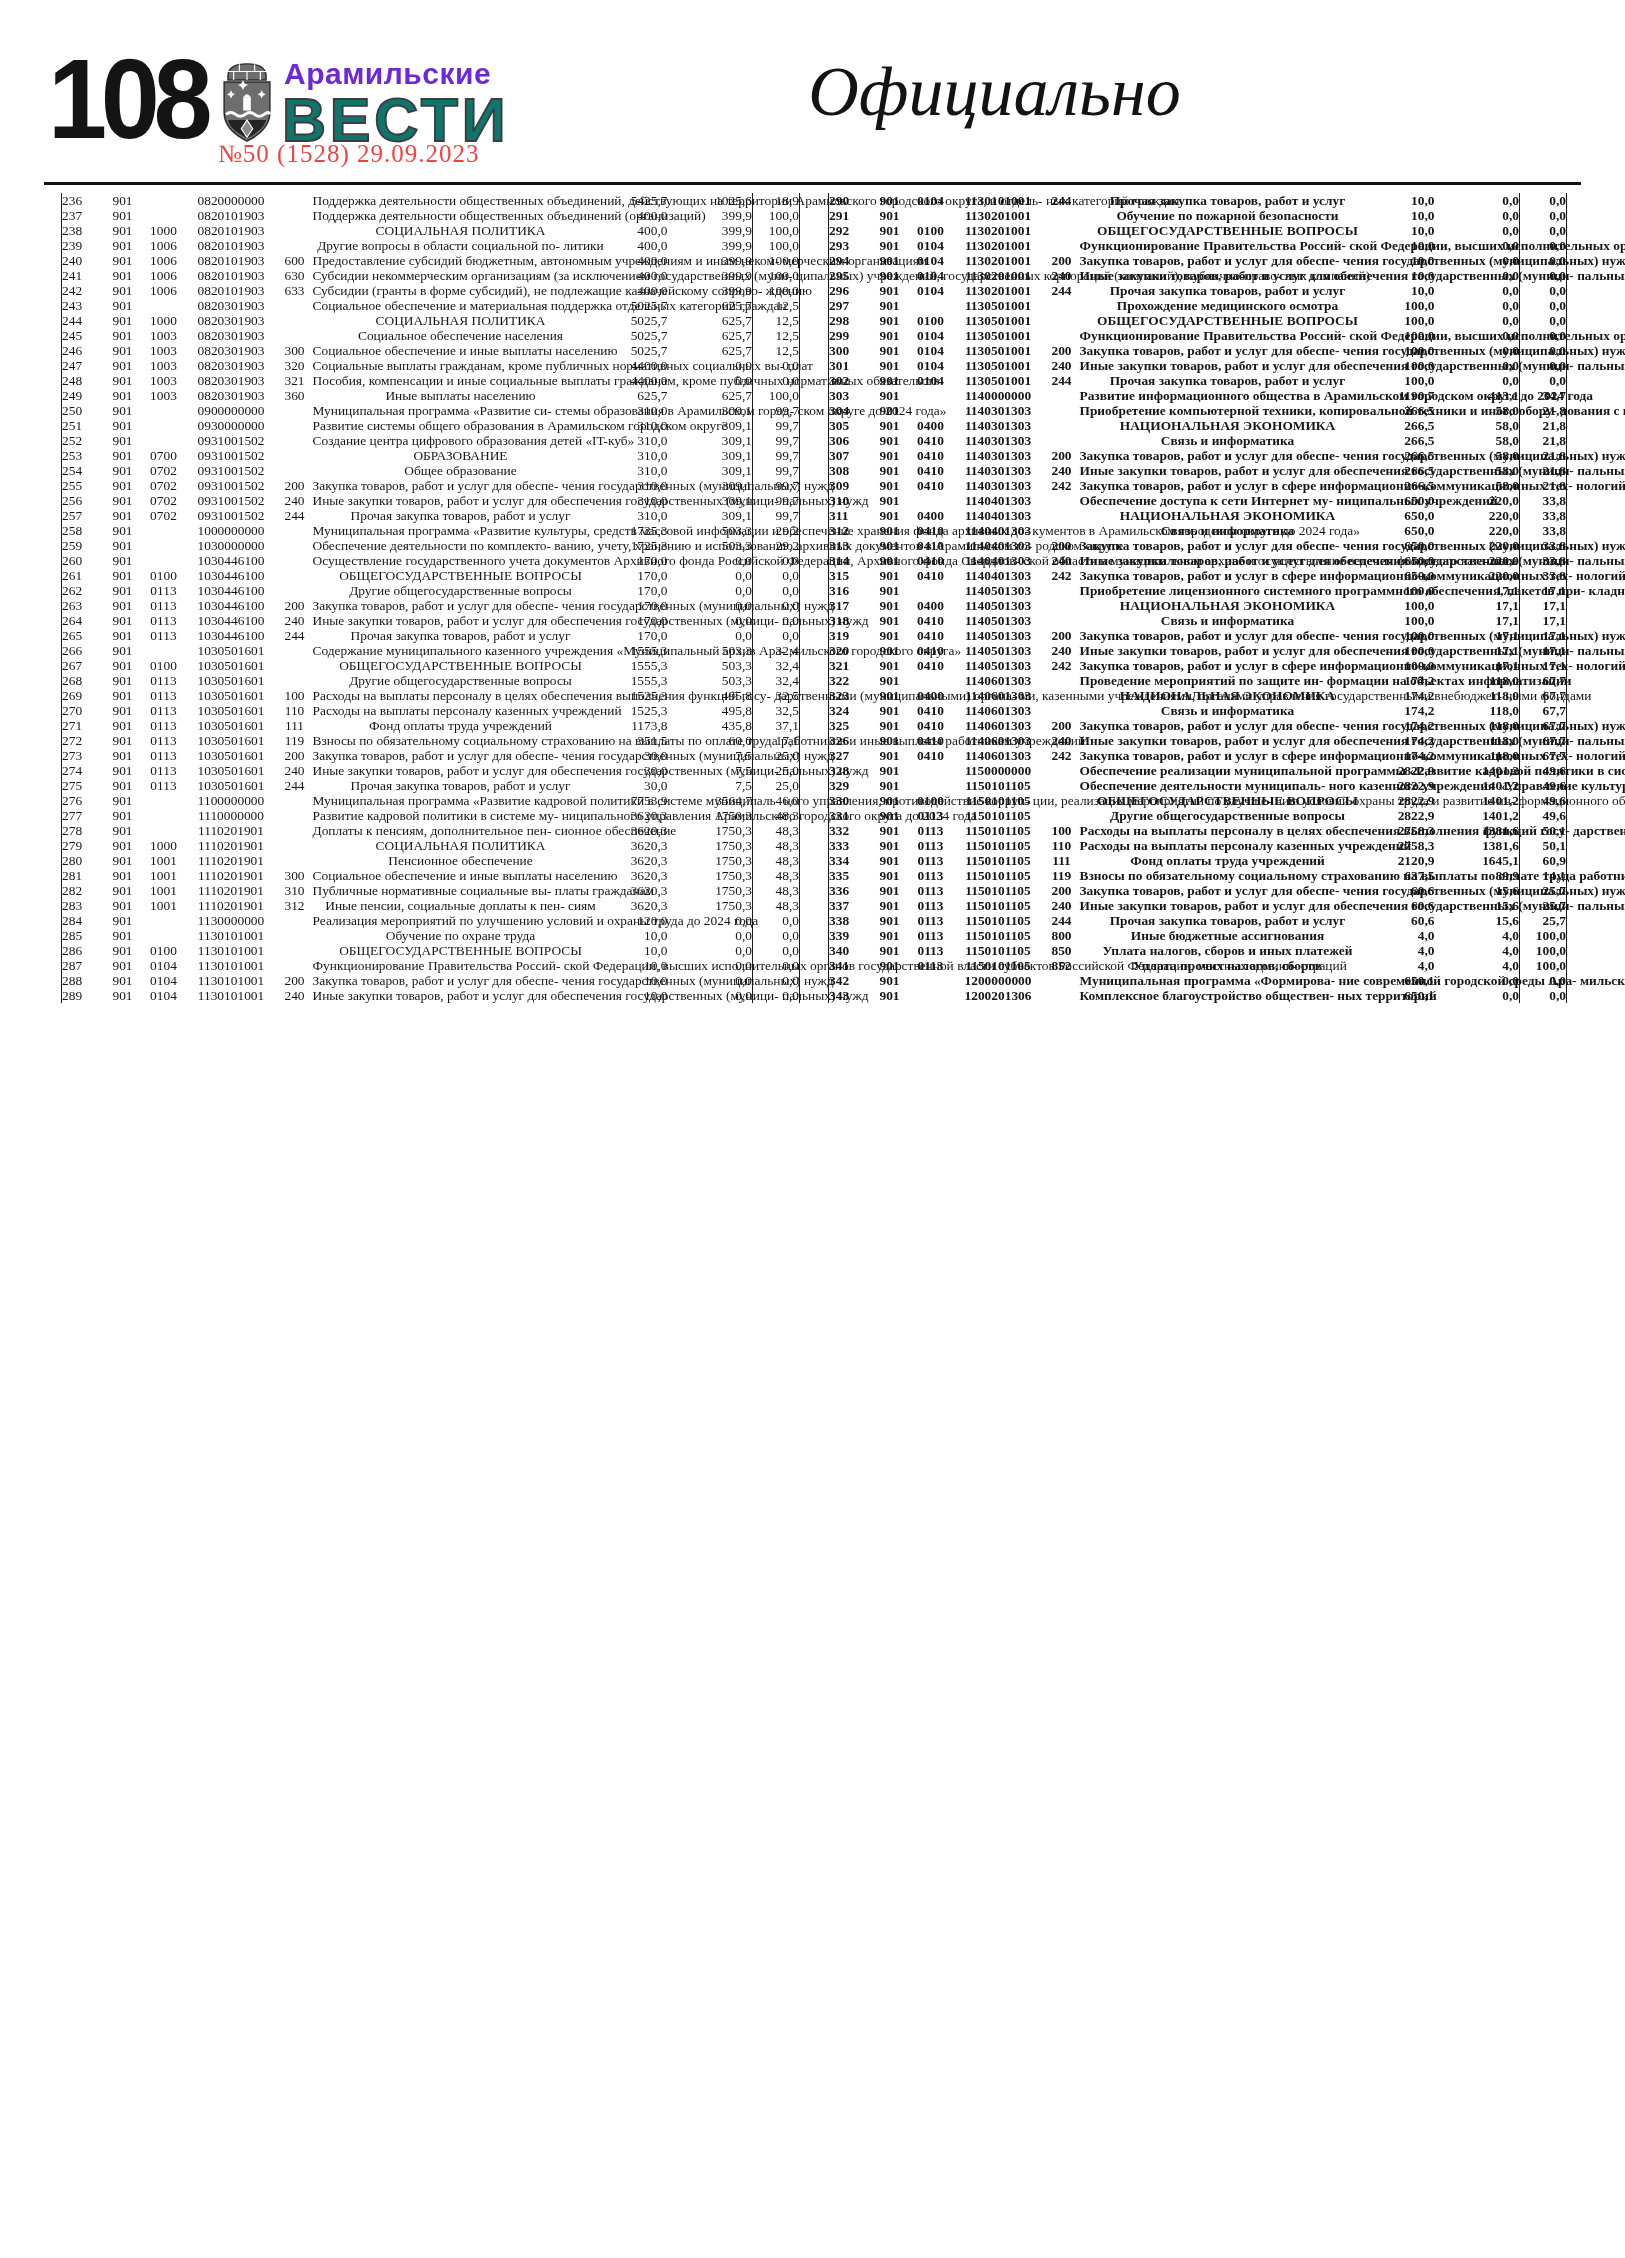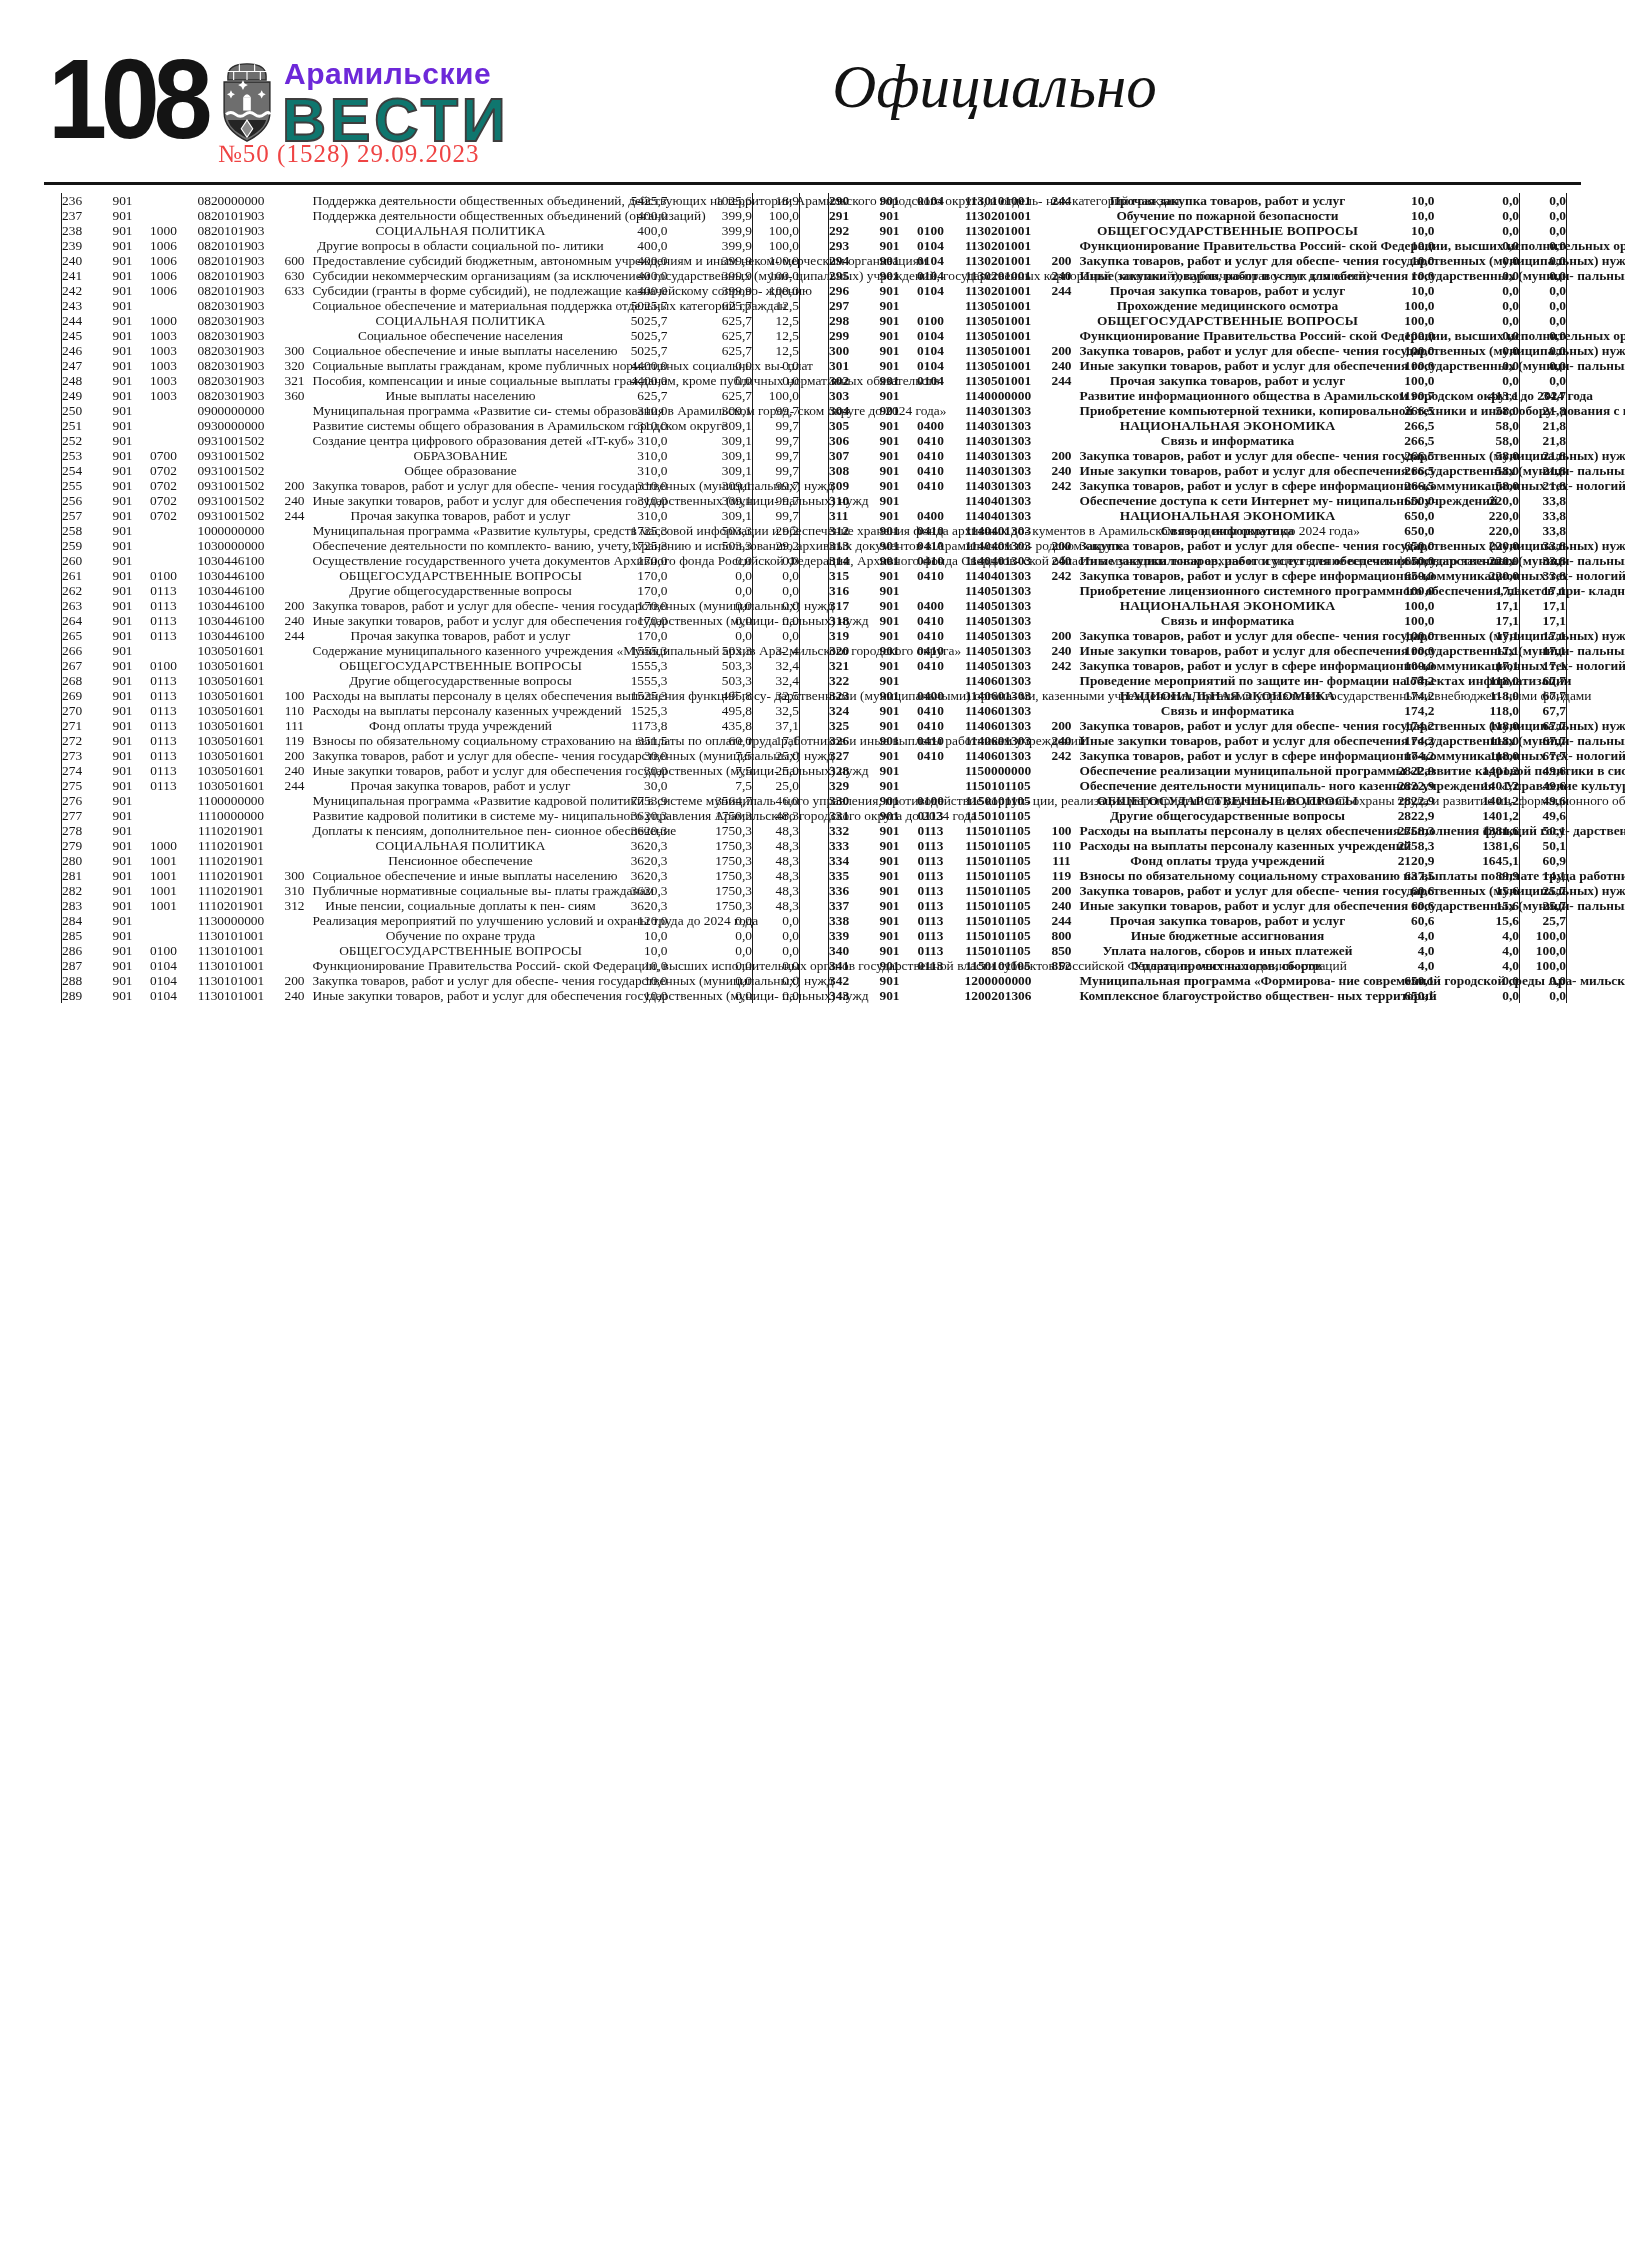--- a/index.html
+++ b/index.html
@@ -25,21 +25,21 @@
     font-family:"Liberation Sans", sans-serif; font-weight:bold;
     font-size:61px; line-height:1; letter-spacing:3.8px; color:#0f766e;
     -webkit-text-stroke:1.9px #3d3d3d;
   }
   .issue {
     position:absolute; left:218px; top:141px;
     font-size:25px; line-height:1; letter-spacing:1px; color:#ef4444;
   }
   .section-title {
     position:absolute; left:698px; top:50px; width:593px; text-align:center;
-    font-style:italic; font-size:61px; line-height:1.2; color:#131313;
+    font-style:italic; font-size:70px; line-height:1.2; color:#131313;
     font-family:"Liberation Serif", serif;
   }
   .header-rule { position:absolute; left:44px; top:182px; width:1537px; height:2.9px; background:#141414; }
 
   
   .budget-table {
     position:absolute; top:193px; width:739px;
     border-collapse:collapse; table-layout:fixed;
     border-left:1.9px solid #1a1a1a;
   }

